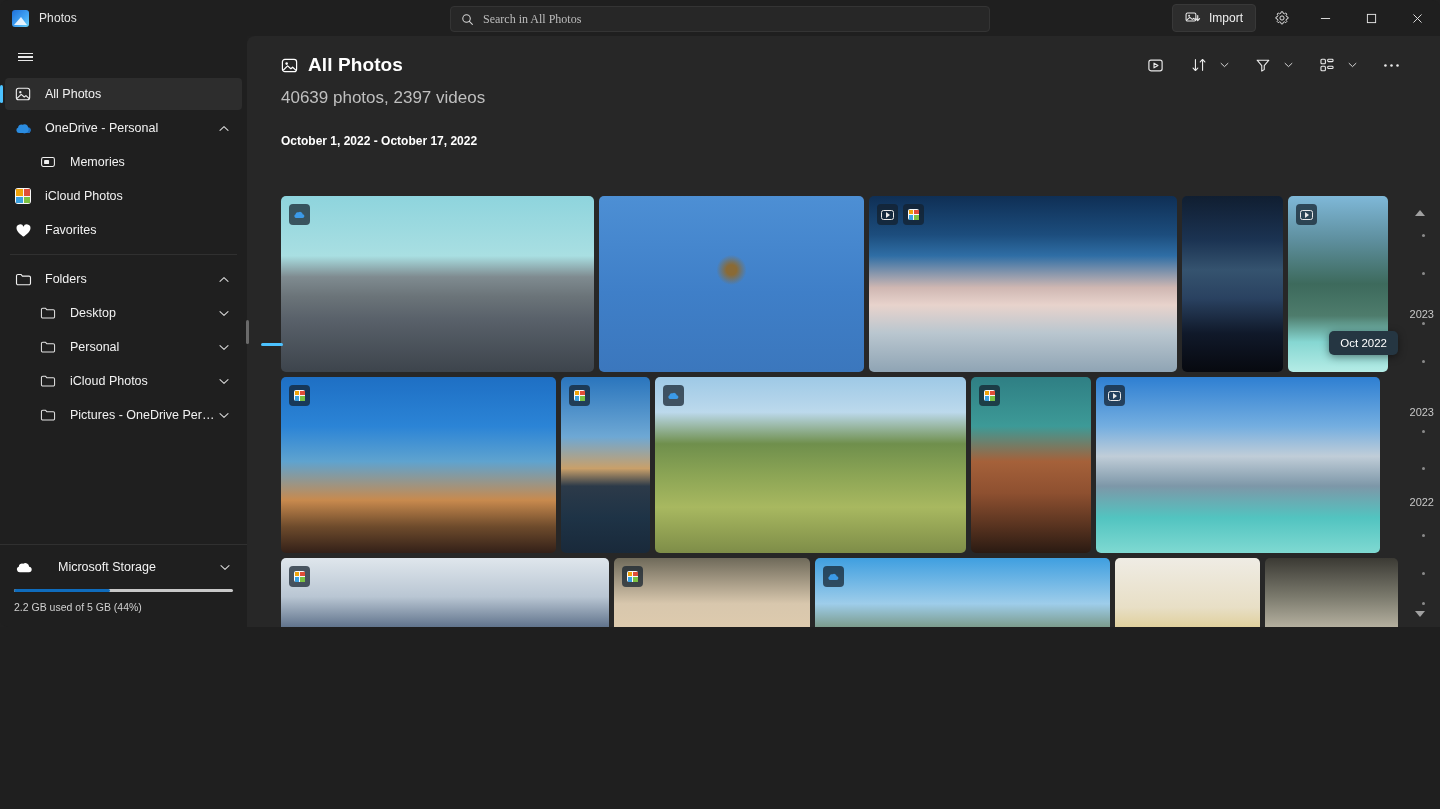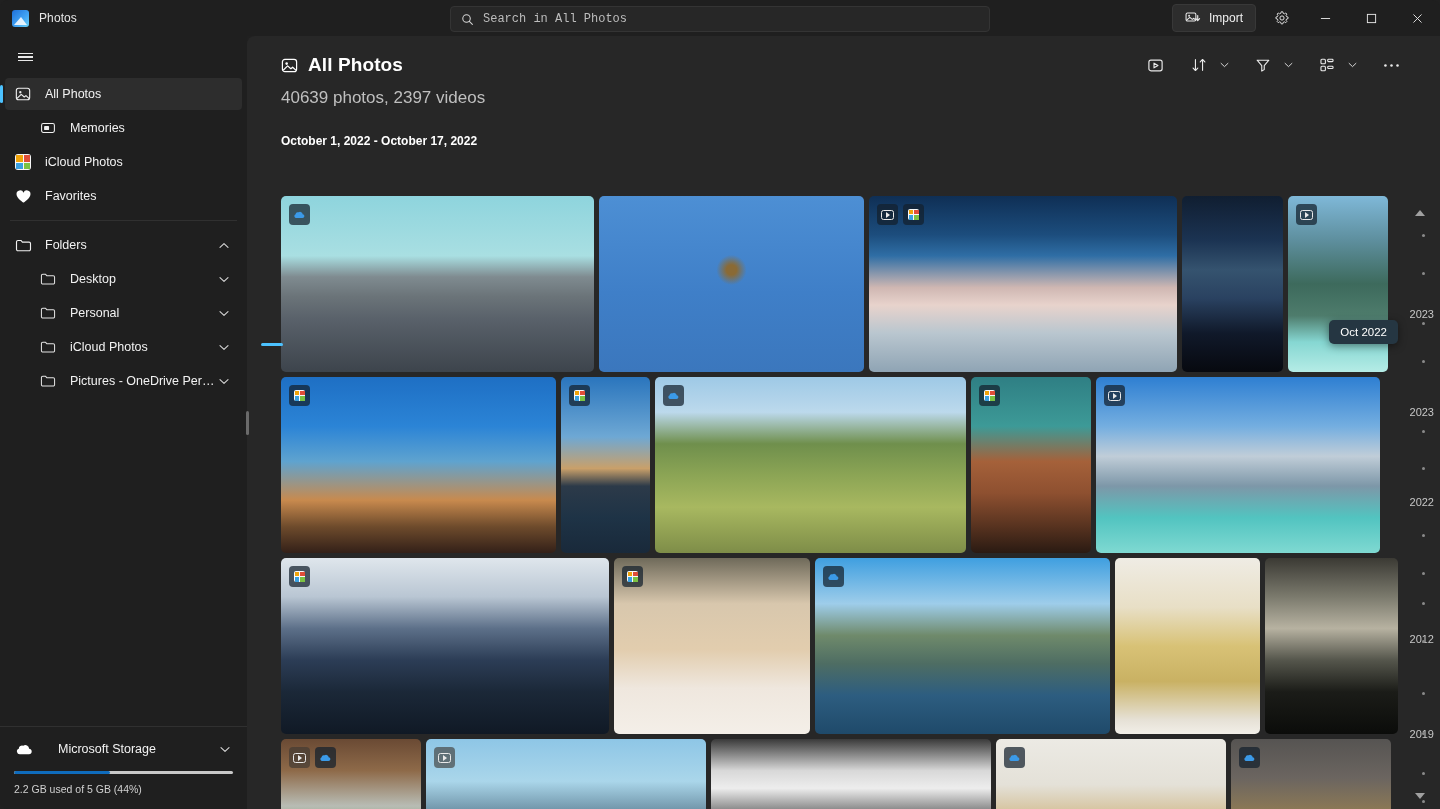--- a/index.html
+++ b/index.html
@@ -8,21 +8,21 @@
     width: 1440px; height: 809px;
     overflow: hidden;
     background: #1f1f1f;
     font-family: "Liberation Sans", sans-serif;
     color: #ffffff;
     -webkit-font-smoothing: antialiased;
   }
 
   .app {
     position: relative;
-    width: 1440px; height: 809px;
+    width: 1440px; height: 627px;
     background: #202020;
     display: flex;
     flex-direction: column;
   }
 
   
   .titlebar {
     height: 36px;
     flex: 0 0 36px;
     background: #1f1f1f;
@@ -71,21 +71,21 @@
     border-radius: 4px;
     display: flex; align-items: center;
     padding: 0 10px;
     gap: 9px;
     cursor: text;
   }
   .searchbox svg { flex: 0 0 auto; }
   .search-input {
     flex: 1;
     background: transparent; border: none; outline: none;
-    font-family: Liberation Mono, monospace;
+    font-family: Liberation Serif, serif;
     font-size: 12px;
     color: #e0e0e0;
   }
   .search-input::placeholder { color: #bdbdbd; }
 
   .title-right {
     margin-left: auto;
     display: flex; align-items: center; height: 100%;
   }
   .import-btn {
@@ -446,20 +446,34 @@
           <span class="nav-ico">
             <svg width="16" height="16" viewBox="0 0 18 18">
               <rect x="1.5" y="2.5" width="15" height="13" rx="2.6" fill="none" stroke="#f0f0f0" stroke-width="1.25"></rect>
               <circle cx="6" cy="7" r="1.3" fill="#f0f0f0"></circle>
               <path d="M2.3 14 L7 9.4 L10.4 12.4 L12.3 10.8 L16 14.2" fill="none" stroke="#f0f0f0" stroke-width="1.25" stroke-linejoin="round"></path>
             </svg>
           </span>
           <span class="nav-label">All Photos</span>
         </div>
 
+        <div class="nav-item">
+          <span class="nav-ico">
+            <svg width="19" height="19" viewBox="0 0 20 20">
+              <path d="M5.6 14.8 h9.1 a2.9 2.9 0 0 0 .25 -5.78 a3.9 3.9 0 0 0 -6.0 -2.9 a3.25 3.25 0 0 0 -4.6 2.9 a3.0 3.0 0 0 0 1.25 5.78 z" fill="#2b8ce0"></path>
+              <path d="M9.2 14.8 h5.5 a2.9 2.9 0 0 0 .25 -5.78 a3.9 3.9 0 0 0 -2.2 -2.6 a4 4 0 0 1 -3.55 8.38 z" fill="#1f6fc0"></path>
+            </svg>
+          </span>
+          <span class="nav-label">OneDrive - Personal</span>
+          <span class="nav-chev">
+            <svg width="10" height="7" viewBox="0 0 10 7">
+                <path d="M1 5.4 L5 1.6 L9 5.4" fill="none" stroke="#d8d8d8" stroke-width="1.1" stroke-linecap="round" stroke-linejoin="round"></path>
+              </svg>
+          </span>
+        </div>
 
         <div class="nav-item indent">
           <span class="nav-ico">
             <svg width="16" height="16" viewBox="0 0 18 18">
               <rect x="1.8" y="4" width="14.4" height="10" rx="1.8" fill="none" stroke="#f0f0f0" stroke-width="1.2"></rect>
               <rect x="4.6" y="6.7" width="5.6" height="4.6" rx="1" fill="#f0f0f0"></rect>
             </svg>
           </span>
           <span class="nav-label">Memories</span>
         </div>
@@ -875,18 +889,18 @@
           <div class="tl-dot" style="top: 395px;"></div>
           <div class="tl-dot" style="top: 462px;"></div>
           <div class="tl-dot" style="top: 500px;"></div>
           <div class="tl-dot" style="top: 530px;"></div>
           <div class="tl-dot" style="top: 568px;"></div>
           <div class="tl-dot" style="top: 620px;"></div>
           <div class="tl-dot" style="top: 660px;"></div>
           <div class="tl-dot" style="top: 700px;"></div>
           <div class="tl-dot" style="top: 728px;"></div>
         </div>
-      <div class="tl-tooltip" id="tl-tip" style="top:296px;">Oct 2022</div>
+      <div class="tl-tooltip" id="tl-tip" style="top:307px;">Oct 2022</div>
       <div class="tl-thumb" id="tl-thumb" style="top:307px;"></div>
 
     </div>
   </div>
 </div>
 
 </body></html>

